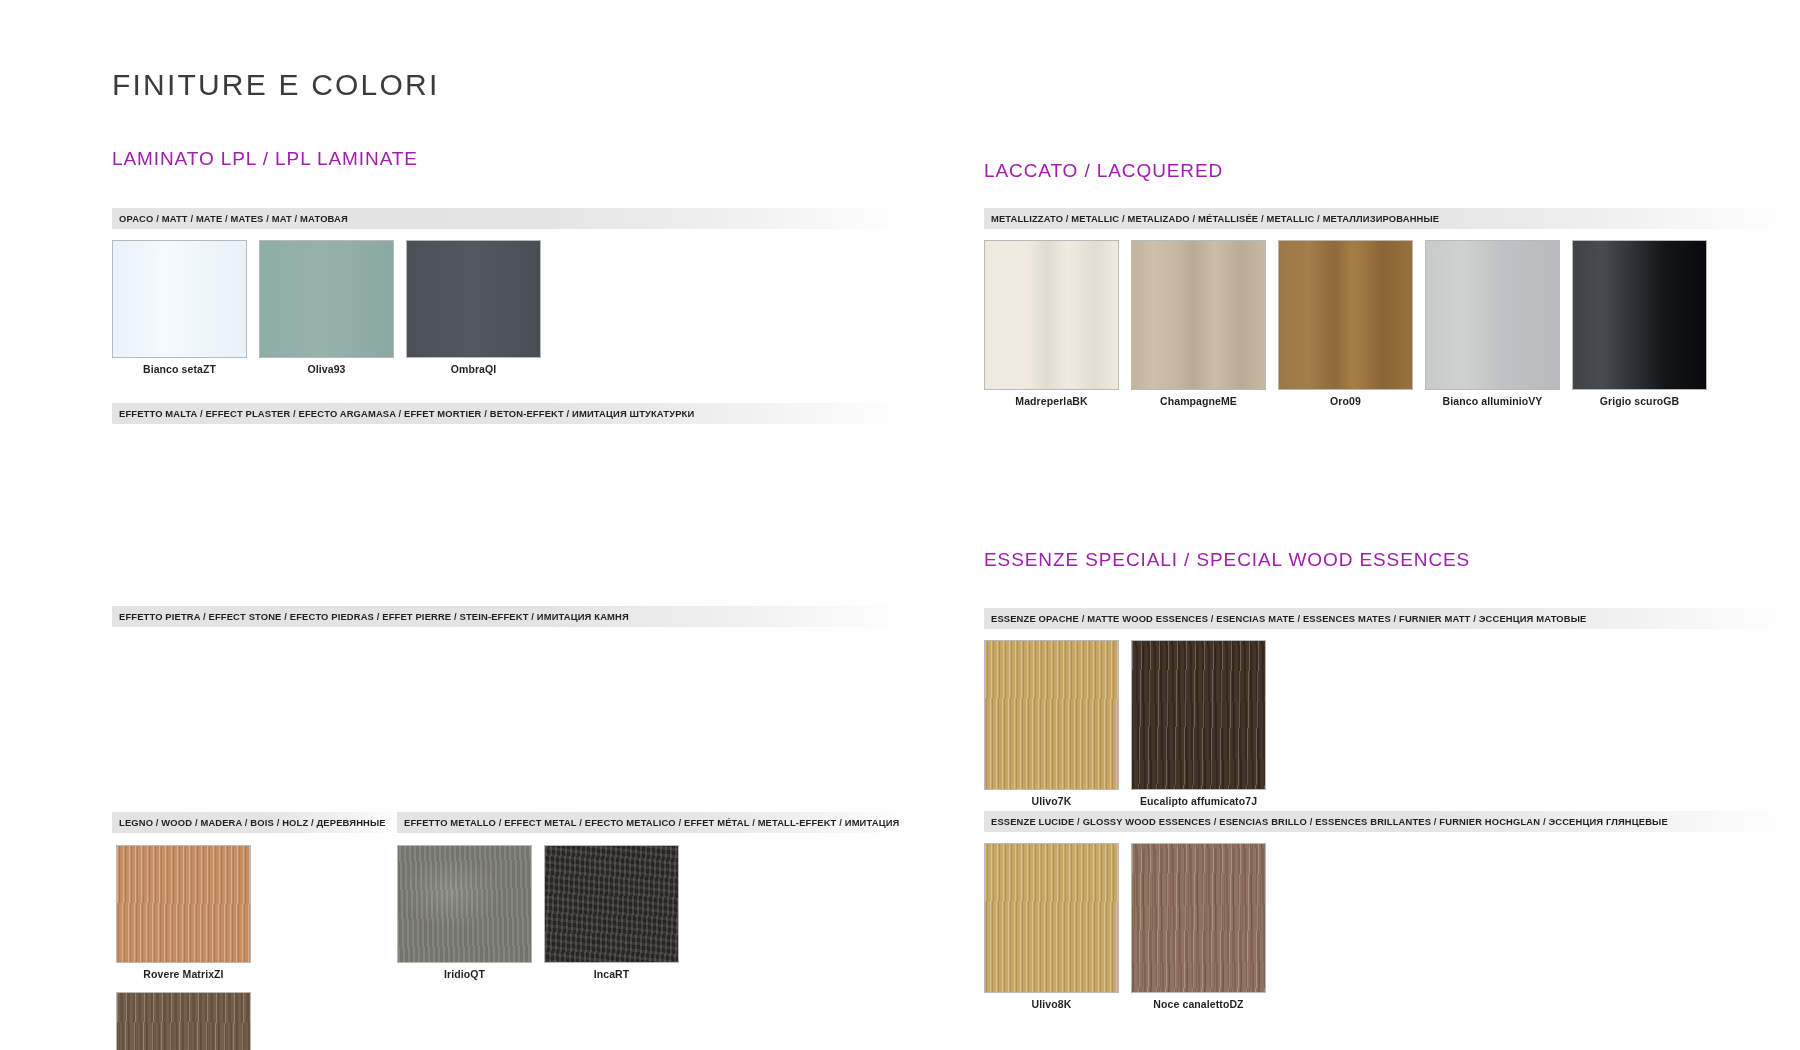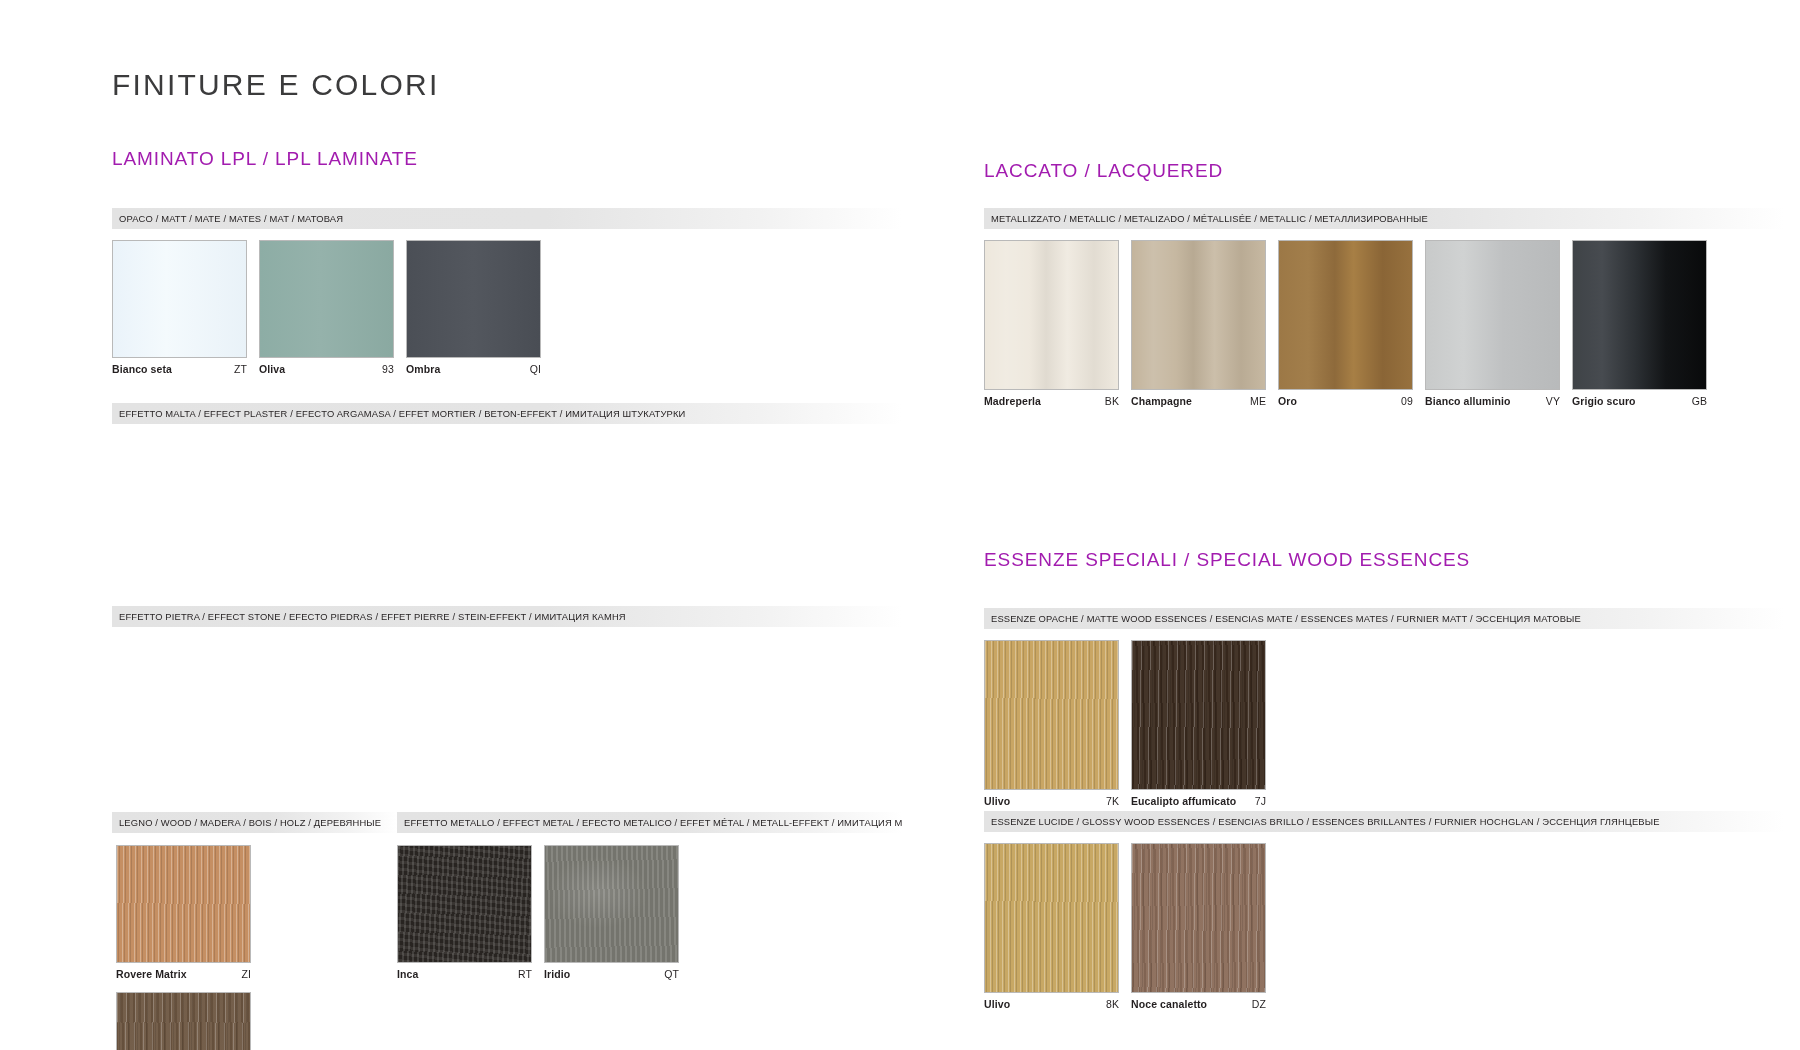--- a/index.html
+++ b/index.html
@@ -49,21 +49,21 @@
   .cat-bar {
     position: absolute;
     height: 21px;
     background: linear-gradient(to right, #e3e3e3 0%, #e4e4e4 55%, #f2f2f2 82%, #ffffff 100%);
     display: flex;
     align-items: center;
     overflow: hidden;
   }
   .cat-bar .cat-label {
     font-size: 9.4px;
-    font-weight: normal;
+    font-weight: bold;
     letter-spacing: 0.15px;
     color: #231f20;
     padding-left: 7px;
     white-space: nowrap;
     line-height: 1;
   }
 
   
   .swatch-row {
     position: absolute;
@@ -77,30 +77,30 @@
     width: 135px;
     height: 118px;
     border: 1px solid #b9b9b9;
     box-sizing: border-box;
     position: relative;
     overflow: hidden;
   }
   .swatch-chip.tall { height: 150px; }
   .swatch-meta {
     display: flex;
-    justify-content: space-between;
+    justify-content: center;
     align-items: baseline;
     margin-top: 5px;
     font-size: 10.5px;
     color: #231f20;
     letter-spacing: 0.1px;
     white-space: nowrap;
   }
   .swatch-name { font-weight: 600; }
-  .swatch-code { font-weight: 400; }
+  .swatch-code { font-weight: 700; }
 
   
   .tex {
     position: absolute;
     inset: 0;
   }
   .tex-noise-soft {
     background-image:
       repeating-linear-gradient(93deg, rgba(255,255,255,0.16) 0 2px, rgba(0,0,0,0.05) 2px 5px),
       repeating-linear-gradient(7deg, rgba(255,255,255,0.10) 0 3px, rgba(0,0,0,0.04) 3px 7px);
@@ -230,37 +230,37 @@
       </div>
       <div class="swatch-meta">
         <span class="swatch-name">Noce Manhattan</span>
         <span class="swatch-code">QR</span>
       </div>
     </div>
   </div>
 
   <div class="swatch-row" style="left:397px; top:845px;">
     <div class="swatch">
+      <div class="swatch-chip" style="background:#7b7b74;">
+        <div class="tex tex-metal-brushed"></div>
+      </div>
+      <div class="swatch-meta">
+        <span class="swatch-name">Iridio</span>
+        <span class="swatch-code">QT</span>
+      </div>
+    </div>
+    <div class="swatch">
       <div class="swatch-chip" style="background:#2b2724;">
         <div class="tex tex-noise-soft"></div>
       </div>
       <div class="swatch-meta">
         <span class="swatch-name">Inca</span>
         <span class="swatch-code">RT</span>
       </div>
     </div>
-    <div class="swatch">
-      <div class="swatch-chip" style="background:#7b7b74;">
-        <div class="tex tex-metal-brushed"></div>
-      </div>
-      <div class="swatch-meta">
-        <span class="swatch-name">Iridio</span>
-        <span class="swatch-code">QT</span>
-      </div>
-    </div>
   </div>
 
   <div class="section-title" style="left:984px; top:160px;">LACCATO / LACQUERED</div>
 
   <div class="cat-bar" style="left:984px; top:208px; width:800px;">
     <span class="cat-label">METALLIZZATO / METALLIC / METALIZADO / MÉTALLISÉE / METALLIC / МЕТАЛЛИЗИРОВАННЫЕ</span>
   </div>
   <div class="swatch-row" style="left:984px; top:240px;">
     <div class="swatch">
       <div class="swatch-chip tall" style="background:#eee8dd;">

